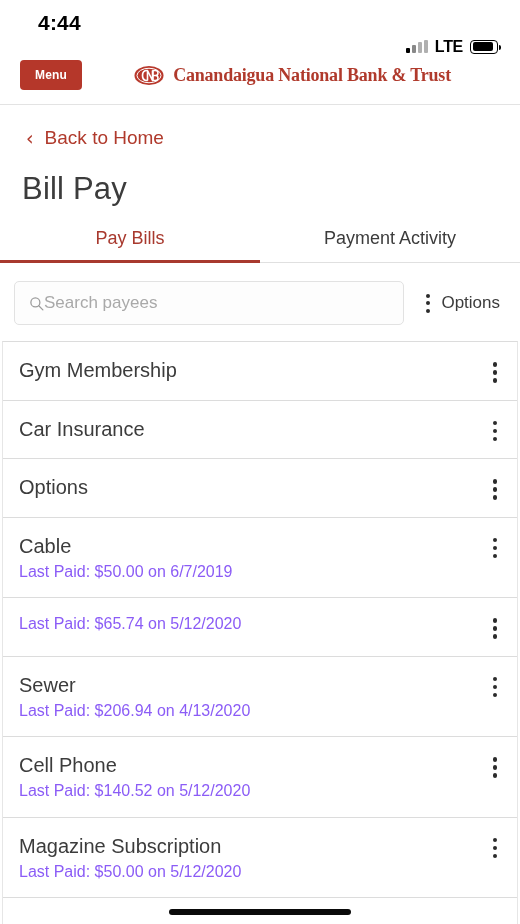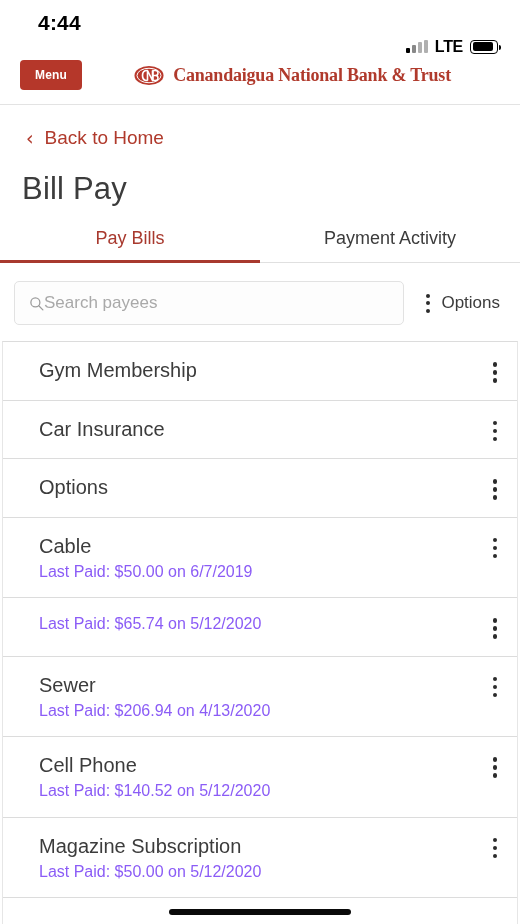--- a/index.html
+++ b/index.html
@@ -232,21 +232,21 @@
   .row {
     display: flex;
     align-items: flex-start;
     justify-content: space-between;
     border-bottom: 1px solid #dcdcdc;
     padding: 17px 20px 17px 16px;
     min-height: 58px;
     cursor: pointer;
     background: #ffffff;
   }
-  .row-main { display: flex; flex-direction: column; gap: 6px; margin-left: 20px; }
+  .row-main { display: flex; flex-direction: column; gap: 6px; }
   .payee-name {
     font-size: 20px;
     color: #3c3c3c;
     line-height: 1.1;
   }
   .payee-sub {
     font-size: 16px;
     color: #8b5cf6;
     line-height: 1.1;
   }

